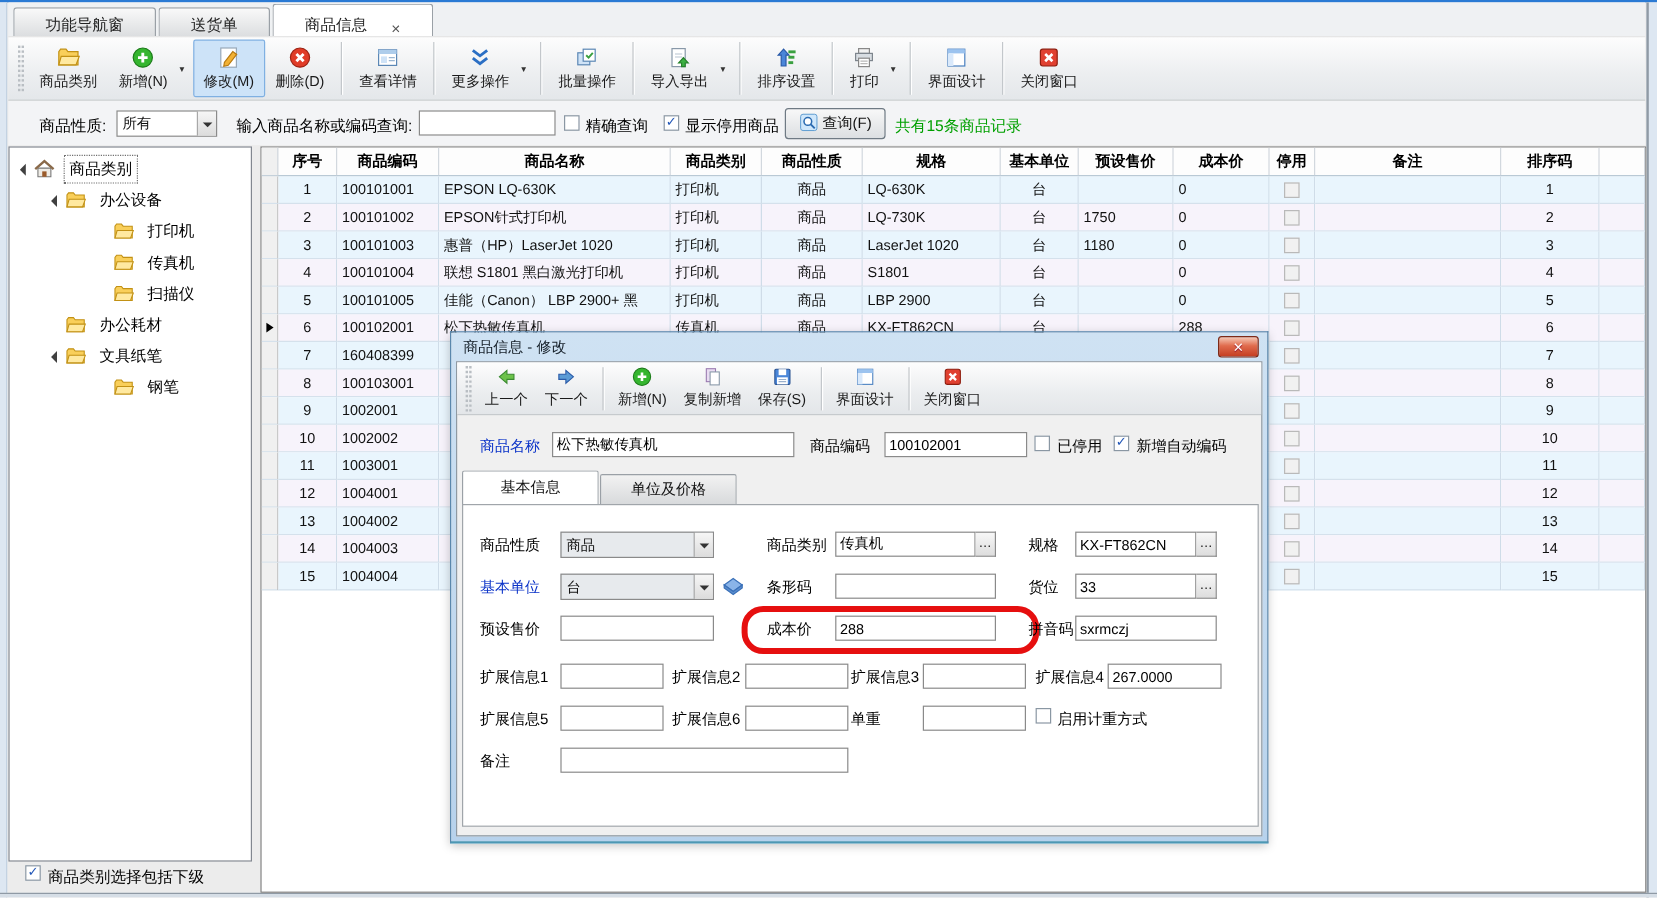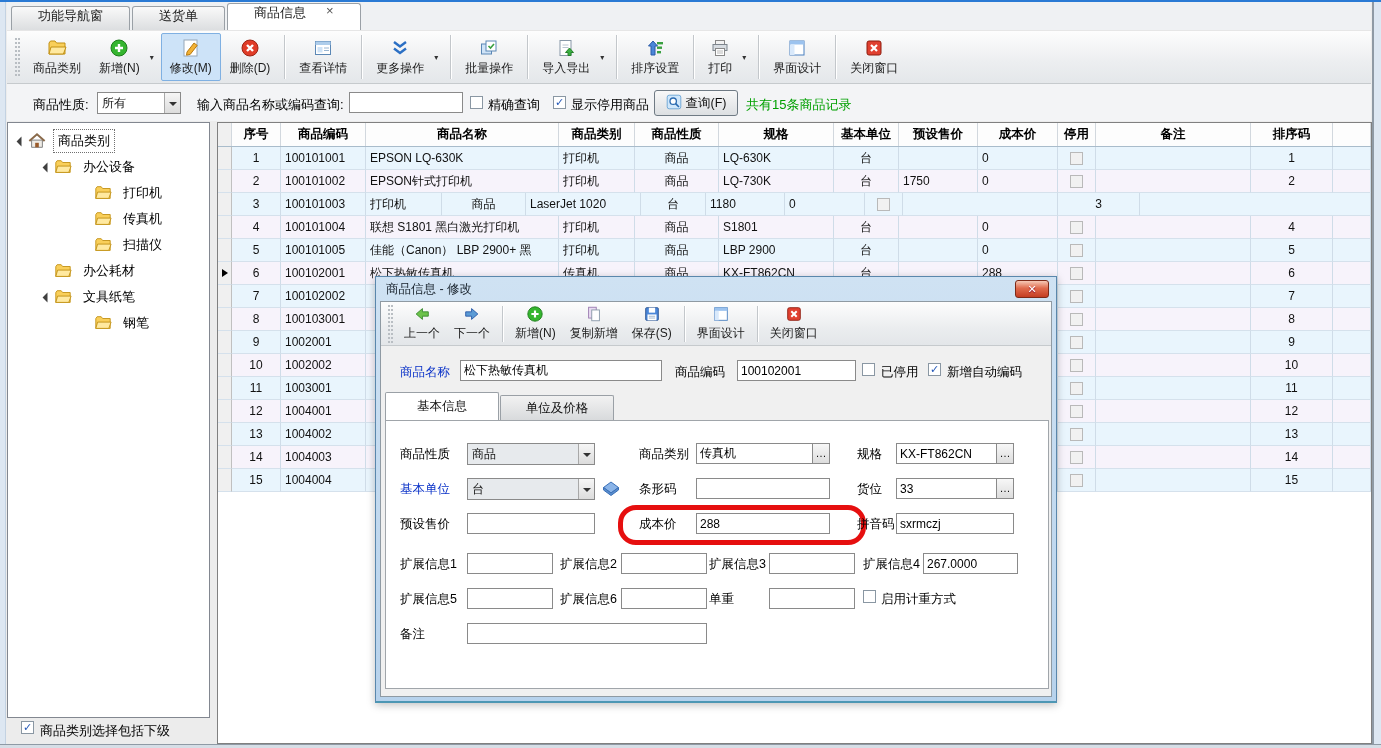--- a/index.html
+++ b/index.html
@@ -11,21 +11,21 @@
   }
   
   .win-topline { position:absolute; left:0; top:0; width:100%; height:2px; background:#2a7ad4; }
   .win-left { position:absolute; left:0; top:2px; width:6px; height:746px; background:#dde7f2; border-right:1px solid #c3d2e2; }
   .win-right { position:absolute; right:0; top:2px; width:9px; height:746px; background:#dde7f2; border-left:2px double #8f9aa5; }
   .win-bottom { position:absolute; left:0; bottom:0; width:100%; height:4px; background:#d6dee6; border-top:1px solid #8f9aa5; }
   .win-close { position:absolute; right:16px; top:8px; font-size:15px; color:#5d6b79; cursor:pointer; }
 
   
   .tabbar { position:absolute; left:7px; top:2px; right:10px; height:28px; background:#eff1f3; display:flex; align-items:flex-end; padding-left:4px; }
-  .tab { height:24px; padding:0 26px; margin-right:2px; display:flex; align-items:flex-start; justify-content:center;
+  .tab { height:24px; padding:0 26px; margin-right:2px; display:flex; align-items:flex-end; justify-content:center;
          border:1px solid #9aa0a6; border-bottom:none; border-radius:3px 3px 0 0;
          background:linear-gradient(#f9f9f9,#dcdee0); font-size:13px; color:#222; cursor:pointer; }
   .tab.active { background:#fff; height:27px; font-weight:normal; z-index:2; }
   .tab-close { margin-left:20px; color:#555; font-size:13px; line-height:13px; }
 
   
   .toolbar { position:absolute; left:7px; top:30px; right:10px; height:54px;
              background:linear-gradient(#fdfdfd,#eceef0 60%,#e4e7ea);
              border-top:1px solid #e6e6e6; border-bottom:1px solid #c6cacd;
              display:flex; align-items:center; padding-left:4px; }
@@ -418,20 +418,21 @@
         <span class="cb dis" style="position: static;"></span>
       </div>
       <div class="tcell" style="width: 155px;"></div>
       <div class="tcell c" style="width: 82px;">2</div>
       <div class="tcell" style="flex: 1 1 0%;"></div>
     </div>
     <div class="trow odd">
       <div class="tcell marker" style="width: 14px;"></div>
       <div class="tcell c" style="width: 49px;">3</div>
       <div class="tcell" style="width: 85px;">100101003</div>
+      <div class="tcell" style="width: 193px;">惠普（HP）LaserJet 1020</div>
       <div class="tcell" style="width: 76px;">打印机</div>
       <div class="tcell c" style="width: 84px;">商品</div>
       <div class="tcell" style="width: 115px;">LaserJet 1020</div>
       <div class="tcell c" style="width: 65px;">台</div>
       <div class="tcell" style="width: 79px;">1180</div>
       <div class="tcell" style="width: 80px;">0</div>
       <div class="tcell c" style="width: 38px;">
         <span class="cb dis" style="position: static;"></span>
       </div>
       <div class="tcell" style="width: 155px;"></div>
@@ -490,21 +491,21 @@
       <div class="tcell c" style="width: 38px;">
         <span class="cb dis" style="position: static;"></span>
       </div>
       <div class="tcell" style="width: 155px;"></div>
       <div class="tcell c" style="width: 82px;">6</div>
       <div class="tcell" style="flex: 1 1 0%;"></div>
     </div>
     <div class="trow odd">
       <div class="tcell marker" style="width: 14px;"></div>
       <div class="tcell c" style="width: 49px;">7</div>
-      <div class="tcell" style="width: 85px;">100102002</div>
+      <div class="tcell" style="width: 85px;">160408399</div>
       <div class="tcell" style="width: 193px;"></div>
       <div class="tcell" style="width: 76px;"></div>
       <div class="tcell c" style="width: 84px;"></div>
       <div class="tcell" style="width: 115px;"></div>
       <div class="tcell c" style="width: 65px;"></div>
       <div class="tcell" style="width: 79px;"></div>
       <div class="tcell" style="width: 80px;"></div>
       <div class="tcell c" style="width: 38px;">
         <span class="cb dis" style="position: static;"></span>
       </div>

